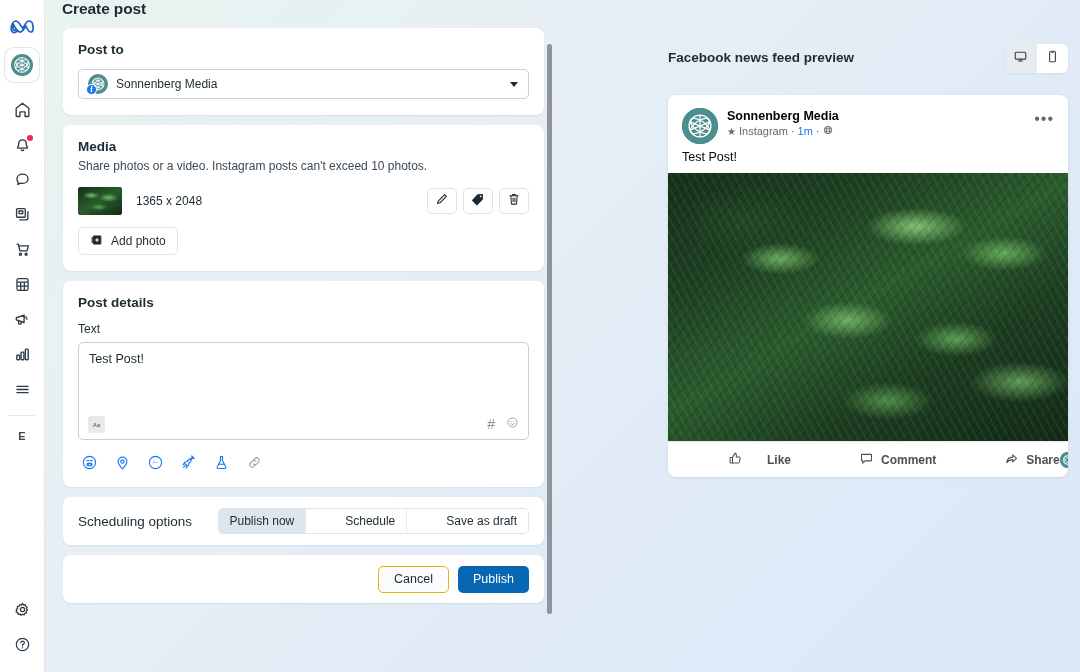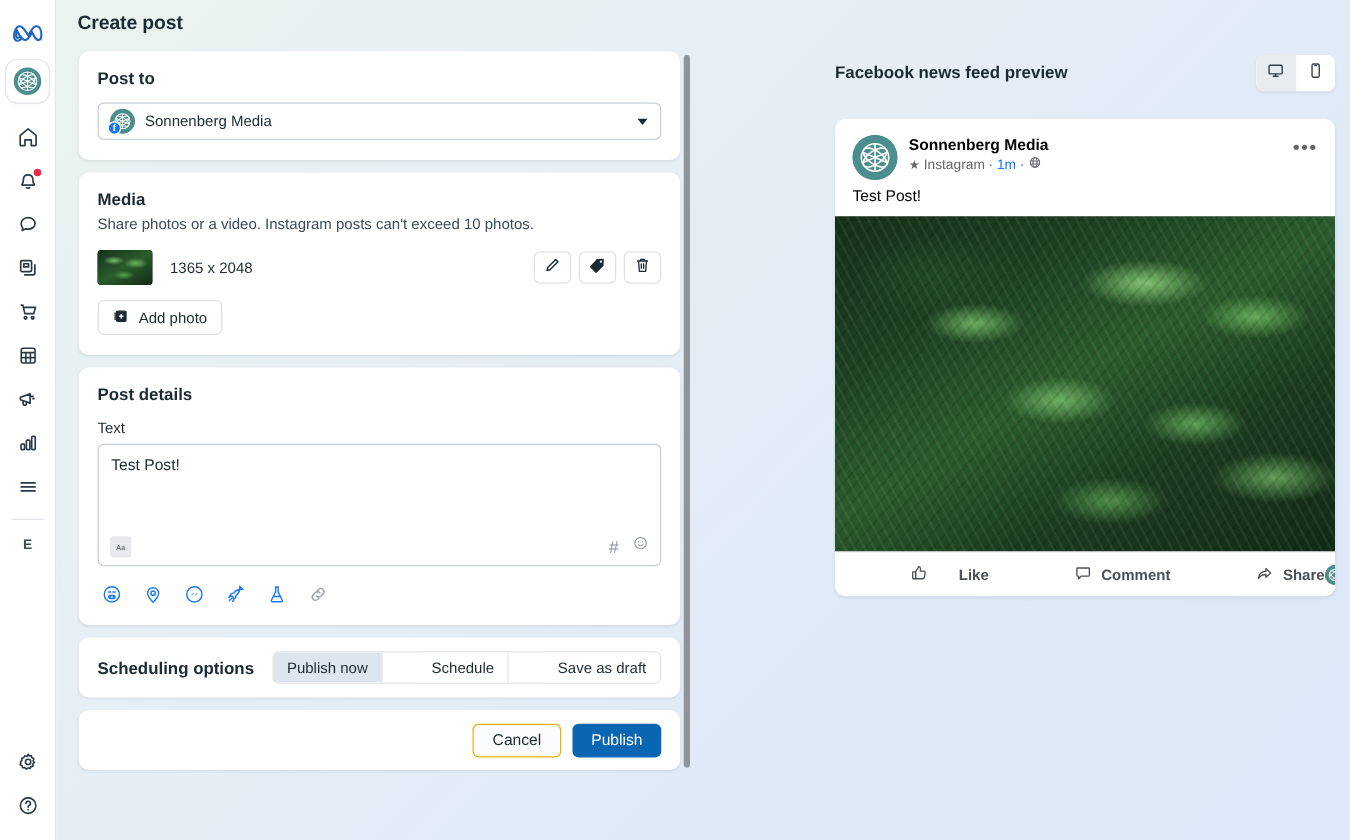--- a/index.html
+++ b/index.html
@@ -40,27 +40,27 @@
   }
   .sb-divider { width: 26px; height:1px; background:#e4e6eb; margin: 8px 0 6px; }
   .sb-letter {
     width:45px; height:28px; display:flex; align-items:center; justify-content:center;
     font-size:11px; font-weight:700; color:#3b4a57; cursor:pointer;
   }
   .sb-bottom { margin-top: auto; padding-bottom: 10px; }
 
   
   #page-title {
-    position:absolute; left:62px; top:10px; font-size:15.5px; font-weight:700;
+    position:absolute; left:62px; top:0; font-size:15.5px; font-weight:700;
     color:#1c2b33; letter-spacing:-0.1px;
   }
 
   
   #left-col {
-    position:absolute; left:63px; top:41px; width:481px; height:631px;
+    position:absolute; left:63px; top:28px; width:481px; height:631px;
   }
   .card {
     background:#fff; border-radius:8px; width:481px;
     box-shadow: 0 1px 2px rgba(20,40,60,.07);
     margin-bottom: 10px;
   }
   .card-pad { padding: 14px 15px 16px; }
   .card-h {
     font-size:13.5px; font-weight:700; color:#1c2b33; margin-bottom:12px;
   }
@@ -130,21 +130,21 @@
   .ta-right { margin-left:auto; display:flex; align-items:center; gap:11px; }
   .hash { font-size:14px; color:#8a939b; cursor:pointer; line-height:1; }
 
   .tool-row { display:flex; align-items:center; gap:16px; margin-top:14px; padding-left:3px; }
   .tool { cursor:pointer; display:flex; }
 
   
   .sched-card {
     display:flex; align-items:center; padding:12px 15px; height:48px;
   }
-  .sched-title { font-size:13.5px; font-weight:700; color:#1c2b33; }
+  .sched-title { font-size:13.5px; font-weight:400; color:#1c2b33; }
   .seg {
     margin-left:auto; display:flex; border:1px solid #dfe3e8; border-radius:5px;
     overflow:hidden; height:26px;gap:28px;
   }
   .seg div {
     padding:0 11px; display:flex;align-items:center; font-size:12px;
     color:#1c2b33; cursor:pointer; background:#fff;
     border-right:1px solid #e8ebef;
   }
   .seg div:last-child { border-right:none; }

